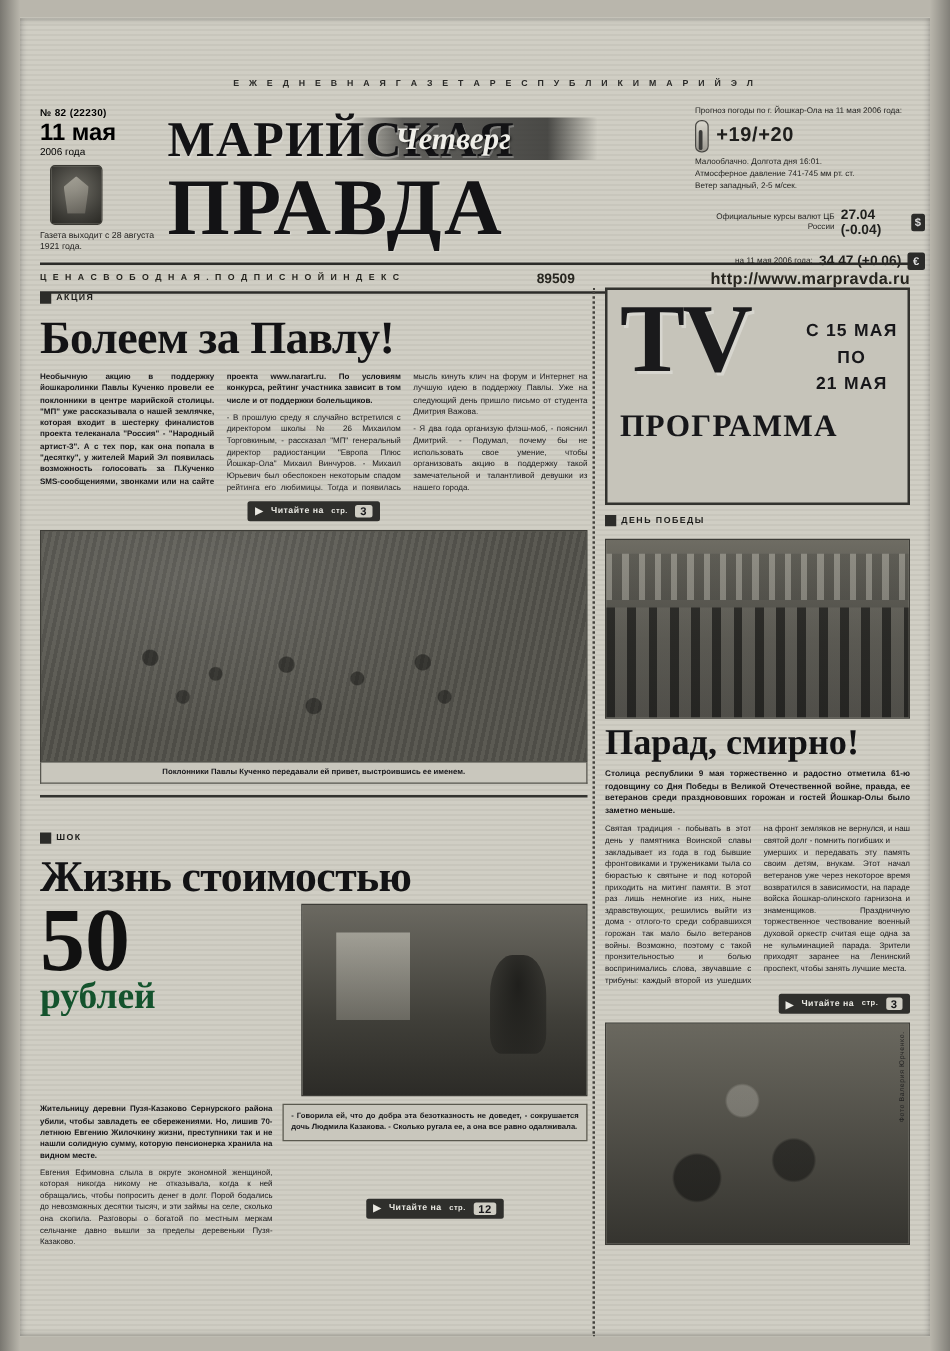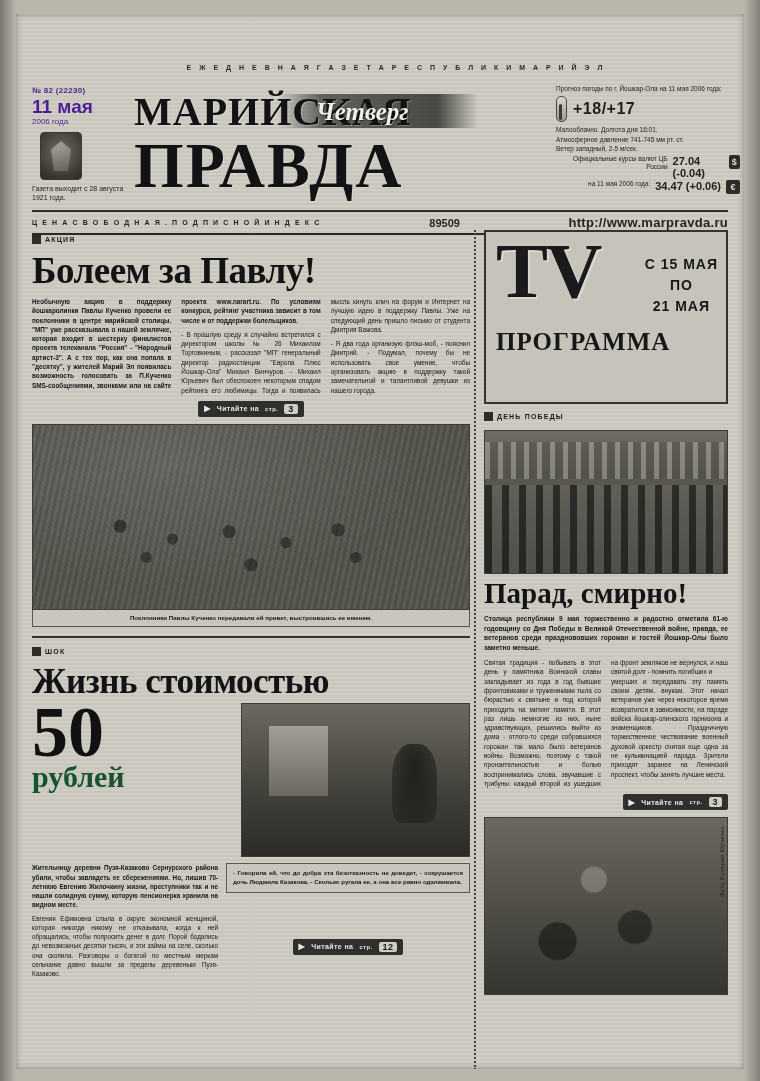--- a/index.html
+++ b/index.html
@@ -19,21 +19,21 @@
     background:
       repeating-linear-gradient(0deg, rgba(0,0,0,.035) 0 2px, rgba(255,255,255,.02) 2px 4px);
     pointer-events:none;
   }
   
   .topline{
     position:absolute;left:120px;top:50px;width:520px;text-align:center;
     font-size:7px;letter-spacing:3px;color:#2a2a28;font-weight:bold;
   }
   .issue{
-    position:absolute;left:16px;top:72px;width:92px;color:#4c1d95;
+    position:absolute;left:16px;top:72px;width:92px;color:#000000;
   }
   .issue .num{font-size:8px;font-weight:bold;letter-spacing:.3px;}
   .issue .date{font-size:19px;font-weight:bold;line-height:1;margin-top:2px;}
   .issue .year{font-size:8px;margin-top:1px;}
   .emblem{
     position:absolute;left:24px;top:118px;width:40px;height:46px;
     border-radius:4px;
     background:radial-gradient(circle at 50% 40%, #6e6c64 0%, #3c3b36 70%, #2a2924 100%);
     border:1px solid #3a3933;
   }
@@ -75,21 +75,21 @@
   .wtemp{
     display:flex;align-items:center;gap:6px;margin:2px 0 3px 0;
   }
   .thermo{
     width:9px;height:24px;background:linear-gradient(180deg,#d9d7cd,#9b9890);
     border:1px solid #4a4945;border-radius:5px;position:relative;
   }
   .thermo:after{content:"";position:absolute;left:2px;bottom:1px;width:3px;height:16px;background:#3a3a38;border-radius:2px;}
   .wtempval{font-size:16px;font-weight:bold;letter-spacing:.5px;}
   .rates{position:absolute;left:556px;top:140px;width:168px;font-size:6.5px;color:#1f1f1d;}
-  .rate-row{display:flex;align-items:flex-start;justify-content:flex-end;gap:5px;margin-top:1px;}
+  .rate-row{display:flex;align-items:center;justify-content:flex-end;gap:5px;margin-top:12px;}
   .rate-val{font-size:11px;font-weight:bold;}
   .rate-badge{
     width:14px;height:14px;border-radius:2px;background:#2b2b29;color:#ddd;
     font-size:9px;font-weight:bold;display:flex;align-items:center;justify-content:center;
   }
   .rate-left{text-align:right;line-height:1.25;}
   .footer-mast{
     position:absolute;left:16px;top:196px;width:696px;
     border-top:2px solid #2b2b28;border-bottom:2px solid #2b2b28;
     padding:3px 0;display:flex;align-items:center;justify-content:space-between;
@@ -244,21 +244,21 @@
     <div class="title-wrap">
       <div class="title1 headline">МАРИЙСКАЯ</div>
       <div class="title2 headline">ПРАВДА</div>
     </div>
     <div class="dayname">Четверг</div>
 
     <div class="weather">
       <div class="wl">Прогноз погоды по г. Йошкар-Ола на 11 мая 2006 года:</div>
       <div class="wtemp">
         <span class="thermo"></span>
-        <span class="wtempval">+18/+17</span>
+        <span class="wtempval">+19/+20</span>
       </div>
       <div class="wl">Малооблачно. Долгота дня 16:01.</div>
       <div class="wl">Атмосферное давление 741-745 мм рт. ст.</div>
       <div class="wl">Ветер западный, 2-5 м/сек.</div>
     </div>
 
     <div class="rates">
       <div class="rate-row">
         <div class="rate-left">Официальные курсы валют ЦБ России</div>
         <div class="rate-val">27.04 (-0.04)</div>
@@ -300,21 +300,21 @@
           <span style="font-size:6px">стр.</span>
           <span class="pg">3</span>
         </span>
       </div>
 
       <div class="photo ph-crowd" style="height:184px;margin-top:7px"></div>
       <div class="cap-box">
         <div class="caption">Поклонники Павлы Кученко передавали ей привет, выстроившись ее именем.</div>
       </div>
 
-      <div style="border-top:2px solid #33332f;margin-top:9px;padding-top:4px">
+      <div style="border-top:2px solid #33332f;margin-top:9px;padding-top:24px">
         <div class="tag">
           <span class="sq"></span>
           <span>ШОК</span>
         </div>
         <div class="headline h-shock">Жизнь стоимостью</div>
 
         <div style="display:flex;gap:23px;margin-top:4px">
           <div style="width:186px">
             <div class="big50">50</div>
             <div class="rub">рублей</div>

